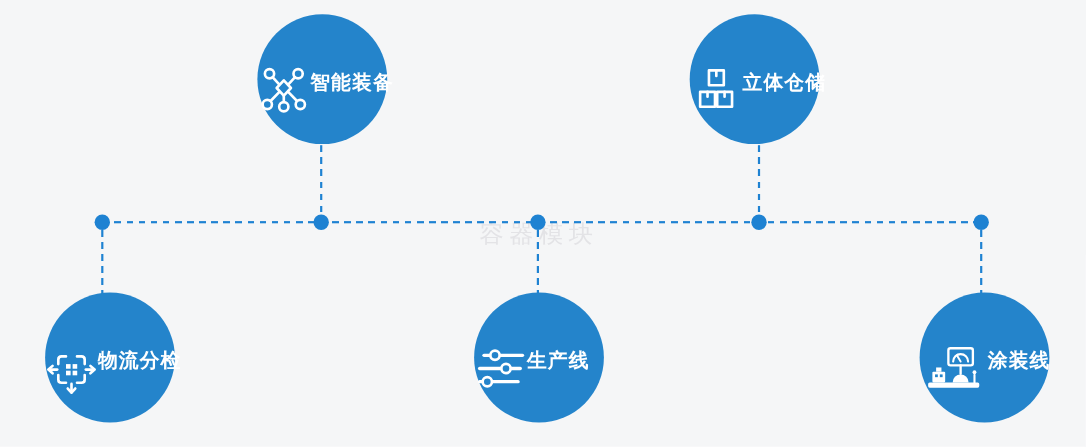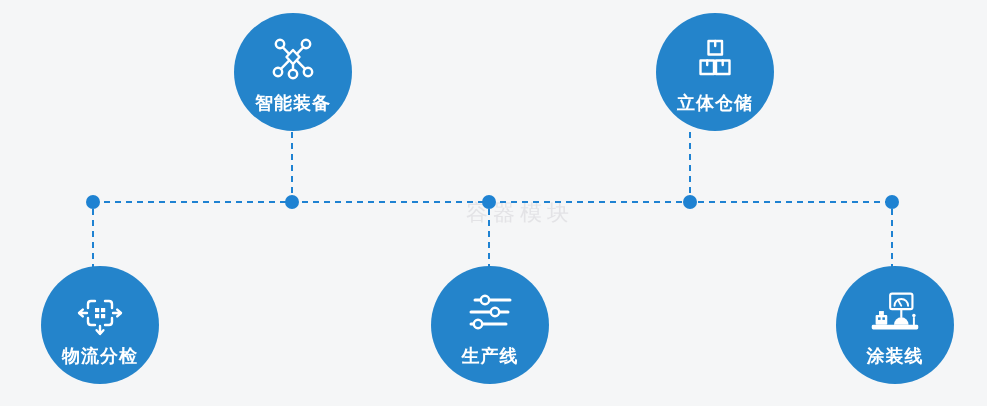--- a/index.html
+++ b/index.html
@@ -20,21 +20,20 @@
     position: absolute;
     left: 490px;
     top: 198px;
     transform: translateX(-50%);
     font-size: 22px;
     letter-spacing: 5px;
     color: var(--color-watermark_text, #e3e3e6);
     white-space: nowrap;
     z-index: 1;
     user-select: none;
-    margin-left: 30px;
   }
 
   
   .h-line {
     position: absolute;
     height: 2px;
     background: repeating-linear-gradient(90deg,
       var(--color-connector, #1e82d2) 0 6px, transparent 6px 11px);
     z-index: 2;
   }
@@ -66,21 +65,21 @@
   .dot-5 { left: 885px; top: 195px; }
 
   
   .node {
     position: absolute;
     width: 118px;
     height: 118px;
     border-radius: 50%;
     background: var(--color-node_fill, #2484cb);
     display: flex;
-    flex-direction: column;
+    flex-direction: row;
     align-items: center;
     justify-content: flex-start;
     padding-top: 0;
     box-sizing: border-box;
     z-index: 4;
     cursor: pointer;
   }
   .node .icon {
     margin-top: 22px;
     height: 50px;
@@ -90,21 +89,21 @@
   }
   .node .label {
     margin-top: 6px;
     color: var(--color-label_text, #ffffff);
     font-size: 18px;
     font-weight: bold;
     letter-spacing: 1px;
     white-space: nowrap;
   }
   .node-smart-equipment    { left: 234px; top: 13px;  }
-  .node-vertical-warehouse { left: 656px; top: 13px;  }
+  .node-vertical-warehouse { left: 627px; top: 13px;  }
   .node-logistics-sorting  { left: 41px;  top: 266px; }
   .node-production-line    { left: 431px; top: 266px; }
   .node-coating-line       { left: 836px; top: 266px; }
 
   .icon svg { display: block; }
   .icon .st {
     stroke: #ffffff;
     stroke-width: 2.4;
     fill: none;
     stroke-linecap: round;

